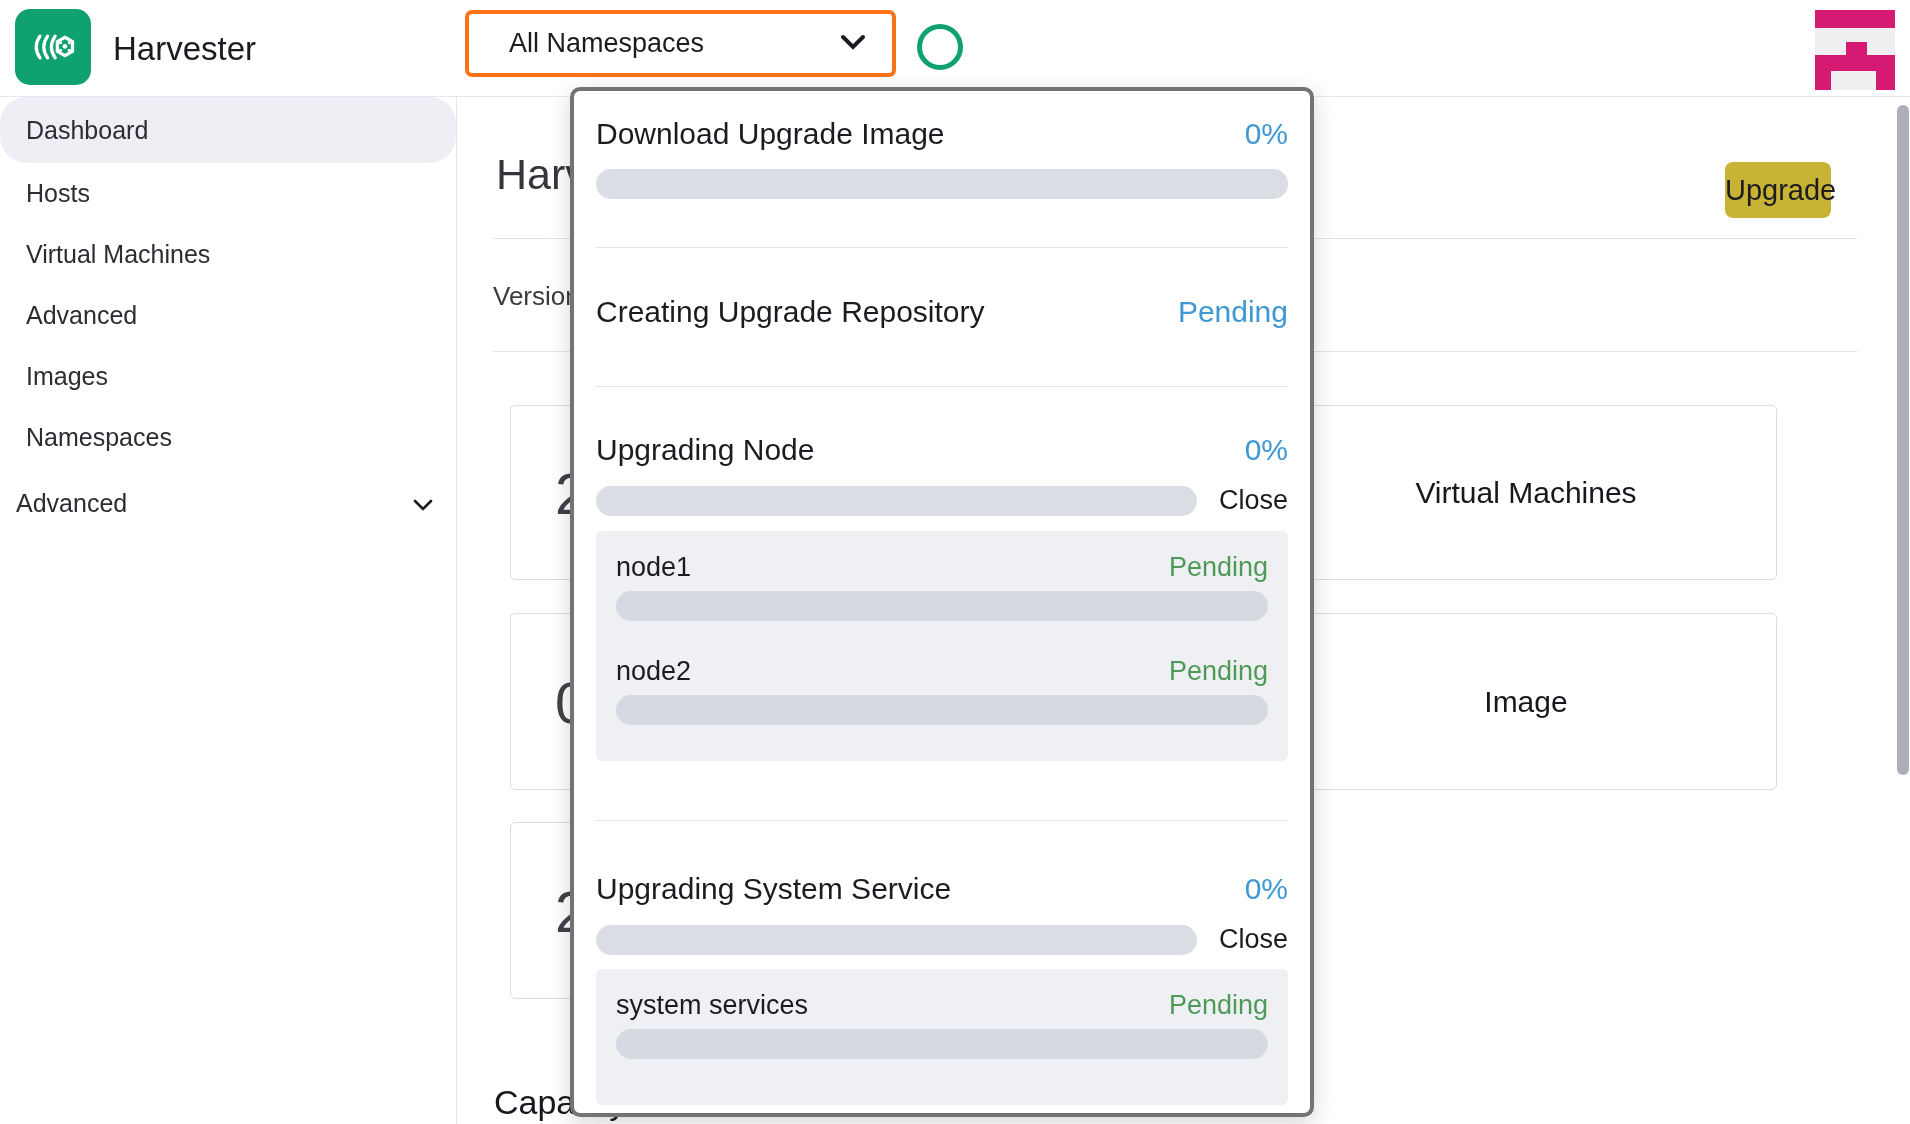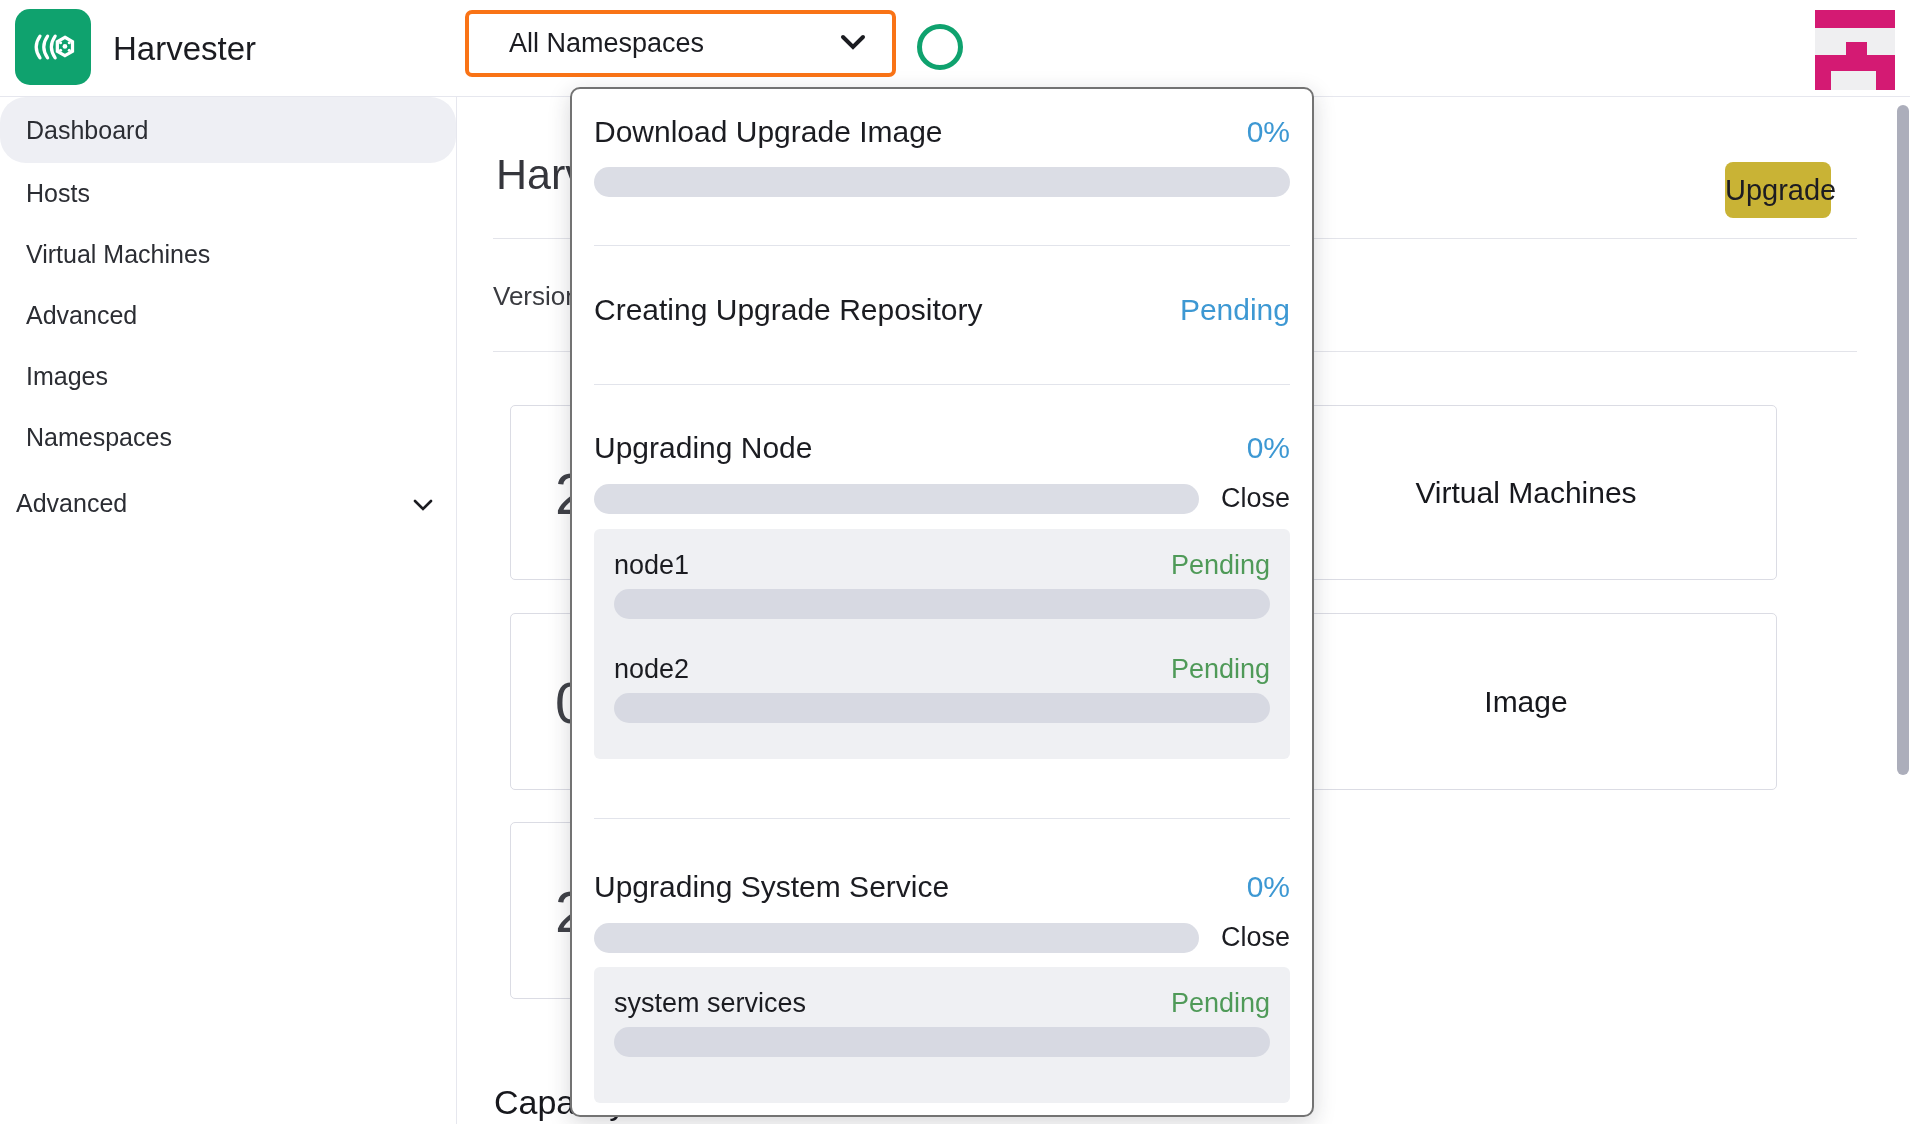--- a/index.html
+++ b/index.html
@@ -57,21 +57,21 @@
   .c-c1 { left:510px;  width:622px; }
   .c-c2 { left:1155px; width:622px; }
 
   
   .scrollbar { position:absolute; right:0; top:97px; width:14px; height:1027px; background:#fff; z-index:3; }
   .scroll-thumb { position:absolute; right:1px; top:8px; width:12px; height:670px;
                   background:#acaebb; border-radius:7px; }
 
   
   .modal { position:absolute; left:570px; top:87px; width:744px; height:1030px; background:#fff;
-           border:2px solid #737373; border-radius:10px; box-shadow:0 6px 22px rgba(31,33,46,.18);
+           border:4px solid #737373; border-radius:10px; box-shadow:0 6px 22px rgba(31,33,46,.18);
            padding:0 22px; overflow:hidden; z-index:10; }
   .m-row { display:flex; justify-content:space-between; align-items:baseline; }
   .m-title { font-size:30px; color:#1b1c21; }
   .m-pct { font-size:30px; color:#3d98d3; }
   .m-bar { height:30px; border-radius:15px; background:#dbdde5; }
   .m-div { height:1px; background:#e2e4eb; }
   .bar-close { display:flex; align-items:center; }
   .bar-close .m-bar { flex:1; margin-right:22px; }
   .m-close { font-size:27px; color:#1b1c21; cursor:pointer; }
   .m-panel { background:#eff0f3; border-radius:6px; padding:21px 20px 36px 20px; }

